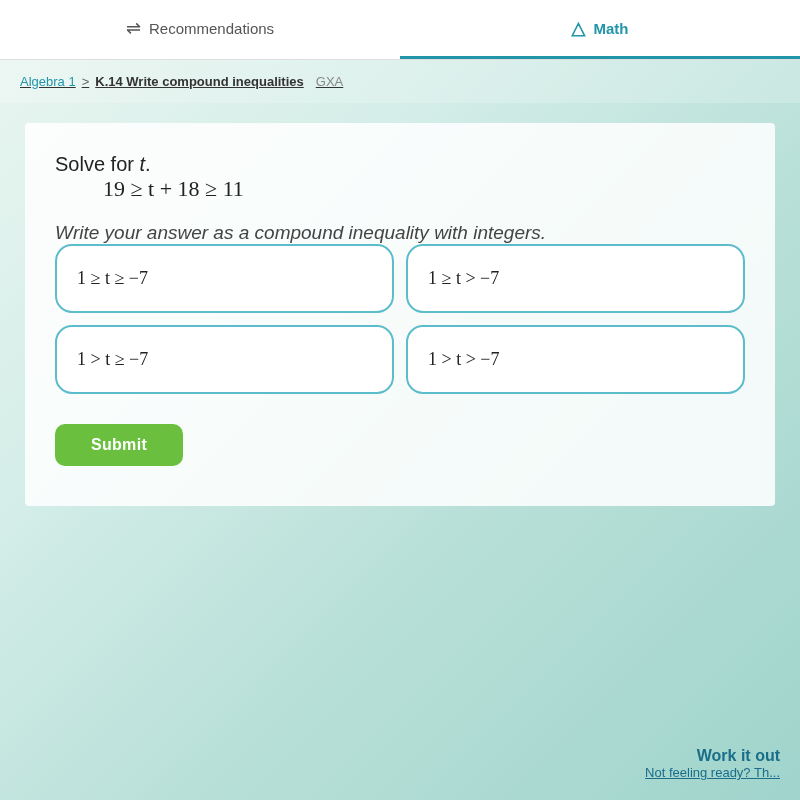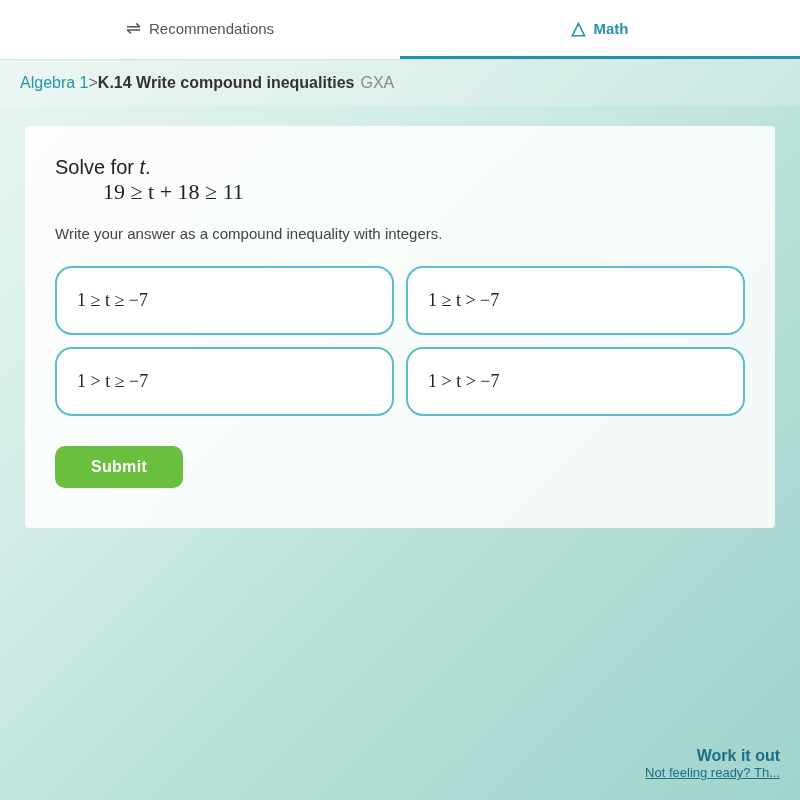--- a/index.html
+++ b/index.html
@@ -46,25 +46,27 @@
     .main-content {
       background: linear-gradient(135deg, #e8f5f0 0%, #d4ede8 30%, #b8e0d8 60%, #a0d4cc 100%);
       min-height: 740px;
       padding: 0;
       position: relative;
     }
 
     
     .breadcrumb {
       padding: 14px 20px;
-      font-size: 16px;
+      font-size: 13px;
       color: #333;
       display: flex;
       align-items: center;
+      gap: 6px;
       background: rgba(255,255,255,0.2);
+      text-decoration: underline;
     }
 
     .breadcrumb-link {
       color: #2196a8;
       cursor: pointer;
       text-decoration: none;
     }
 
     .breadcrumb-separator {
       color: #666;
@@ -100,23 +102,23 @@
 
     .equation {
       font-size: 22px;
       color: #222;
       margin-left: 48px;
       margin-bottom: 20px;
       font-family: 'Times New Roman', serif;
     }
 
     .instruction {
-      font-size: 15px;
+      font-size: 19px;
+      font-style: italic;
       color: #444;
-      margin-bottom: 24px;
     }
 
     
     .choices-grid {
       display: grid;
       grid-template-columns: 1fr 1fr;
       gap: 12px;
       margin-bottom: 30px;
     }
 

